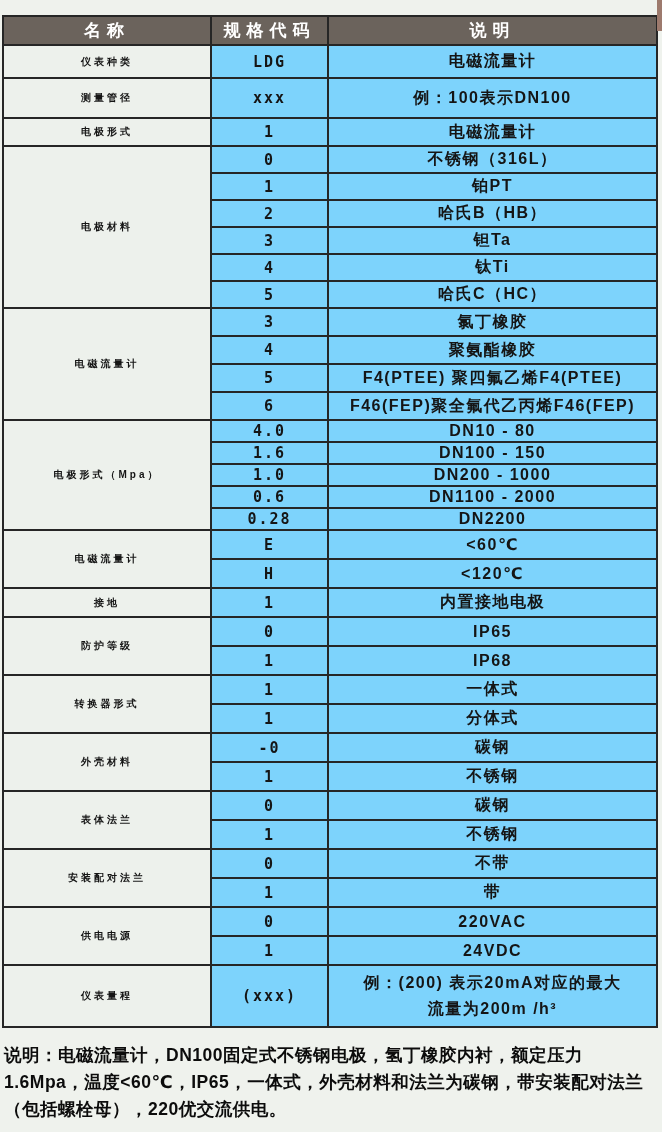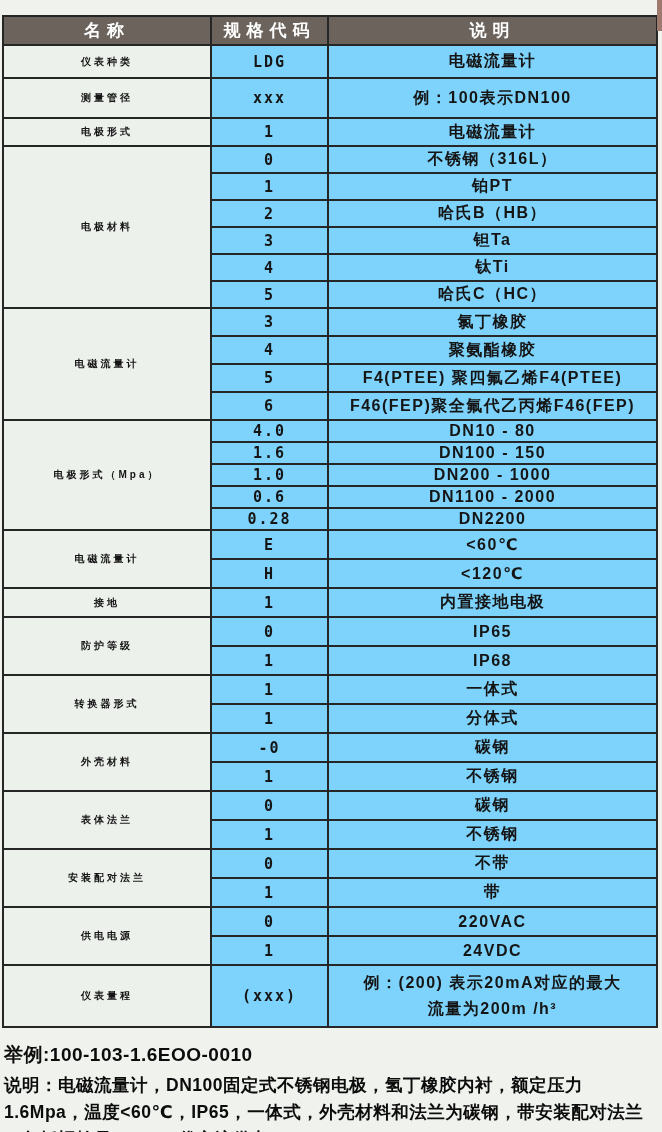--- a/index.html
+++ b/index.html
@@ -263,16 +263,15 @@
           <td class="code-cell">(xxx)</td>
           <td class="desc-cell">
             <div>例：(200) 表示20mA对应的最大</div>
             <div>流量为200m /h³</div>
           </td>
         </tr>
       </tbody>
   </table>
 
   <div class="footer">
-    <div class="example">举例:100-103-1.6EOO-0010</div>
     <div class="explain">说明：电磁流量计，DN100固定式不锈钢电极，氢丁橡胶内衬，额定压力1.6Mpa，温度&lt;60℃，IP65，一体式，外壳材料和法兰为碳钢，带安装配对法兰（包括螺栓母），220优交流供电。</div>
   </div>
 </div>
 
 </body></html>

